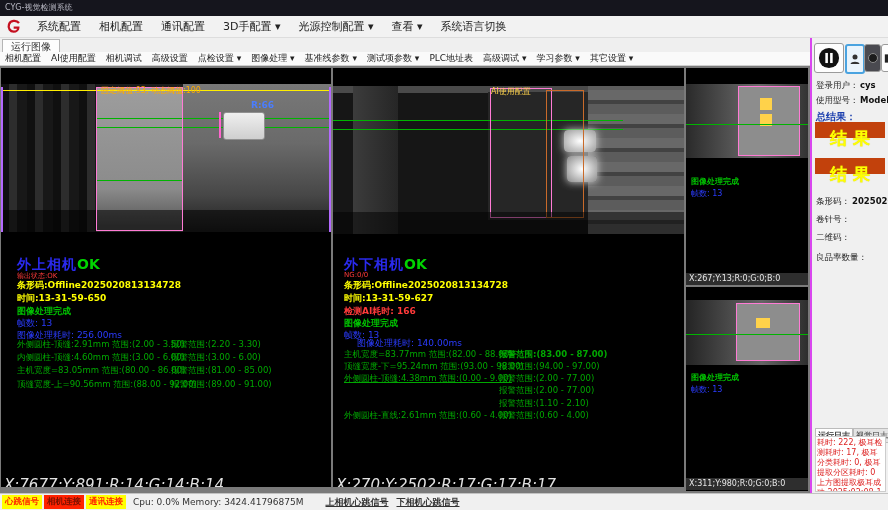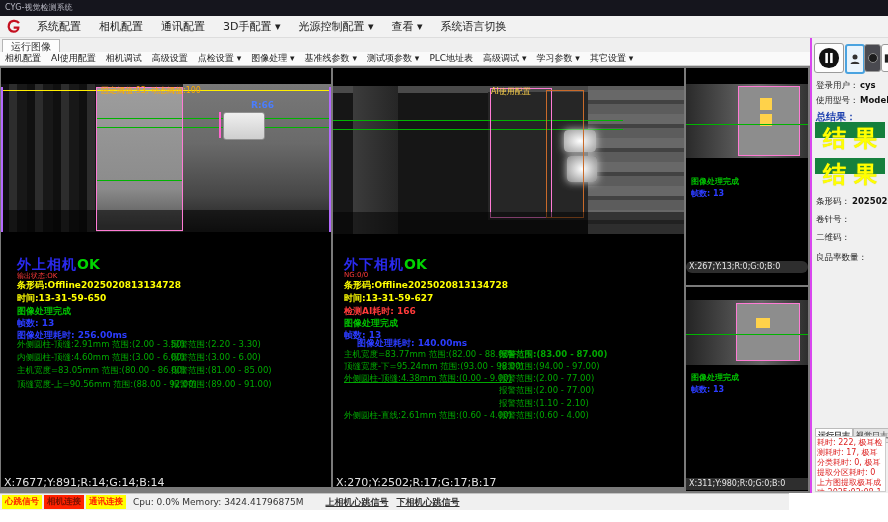--- a/index.html
+++ b/index.html
@@ -21,42 +21,42 @@
   
   .content{left:0;top:66px;width:810px;height:427px;background:#7a7a7a;}
   .panel{position:absolute;background:#000;overflow:hidden;}
   .cam-image{position:absolute;overflow:hidden;background:#1d1d1d;}
   .ovl{position:absolute;}
   .t-title{font-size:14px;font-weight:bold;color:#2a2aee;letter-spacing:1px;}
   .t-ok{font-size:14px;font-weight:bold;color:#00d400;}
   .t-red{font-size:7px;color:#ff3a3a;}
   .t-yel{font-size:9px;font-weight:bold;color:#ffff00;}
   .t-grn{font-size:9px;font-weight:bold;color:#00c000;}
-  .t-blu{font-size:9px;font-weight:bold;color:#2b3cff;}
+  .t-blu{font-size:9px;font-weight:normal;color:#2b3cff;}
   .t-meas{font-size:8.5px;color:#00a800;white-space:nowrap;}
-  .t-coord{font-size:11px;color:#e2e2e2;}
+  .t-coord{font-size:15px;color:#e2e2e2;font-style:italic;}
   .strip{position:absolute;left:0;width:100%;height:12px;background:#2e2e2e;color:#e8e8e8;
          font-size:8px;line-height:12px;padding-left:3px;box-sizing:border-box;}
   
   .sidebar{left:810px;top:38px;width:78px;height:455px;background:#f0f0f0;border-left:2px solid #d946ef;box-sizing:border-box;}
   .sb-label{position:absolute;font-size:8.5px;color:#222;white-space:nowrap;}
   .sb-value{font-weight:bold;color:#111;}
-  .result-box{position:absolute;left:3px;width:70px;height:16px;background:#15803d;
-              color:#ffff00;font-size:23px;font-weight:bold;text-align:center;line-height:32px;
+  .result-box{position:absolute;left:3px;width:70px;height:16px;background:#c2410c;
+              color:#ffff00;font-size:17px;font-weight:bold;text-align:center;line-height:32px;
               text-shadow:0 0 1px #cc0;}
   .log-tab{display:inline-block;font-size:8px;color:#333;padding:1px 2px;border:1px solid #bbb;background:#e4e4e4;}
   .log-tab.active{background:#fff;font-weight:bold;}
   .log-text{position:absolute;left:3px;top:398px;width:71px;font-size:8px;line-height:10px;
             color:#d22;word-break:break-all;background:#fff;border:1px solid #ccc;padding:1px;box-sizing:border-box;height:56px;overflow:hidden;}
   .sb-btn{position:absolute;border:1px solid #9a9a9a;background:#fdfdfd;border-radius:3px;
           display:flex;align-items:center;justify-content:center;}
   .sb-btn.active{border:2px solid #4aa3e0;background:#eaf4fc;}
   .sb-btn.dark{background:#4a4a50;}
   
-  .statusbar{left:0;top:493px;width:789px;height:17px;background:#f0f0f0;border-top:1px solid #c2c2c2;
+  .statusbar{left:0;top:493px;width:888px;height:17px;background:#f0f0f0;border-top:1px solid #c2c2c2;
              display:flex;align-items:center;box-sizing:border-box;padding-left:2px;}
   .badge{display:inline-block;font-size:8.5px;font-weight:bold;padding:1px 3px;margin-right:2px;}
   .badge.yel{background:#ffff00;color:#ff2200;}
   .badge.red{background:#ff2200;color:#7a1100;}
   .cpu{font-size:9px;color:#333;margin-left:5px;}
   .hb-link{font-size:9px;color:#333;font-weight:bold;margin-left:22px;text-decoration:underline;}
   .gline{position:absolute;height:1px;background:#00b400;}
   .vline{position:absolute;width:2px;}
 </style>
 </head>
@@ -183,21 +183,21 @@
 
     <div class="panel" style="left:686px;top:2px;width:122px;height:217px;">
       <div class="cam-image" style="left:0;top:16px;width:122px;height:74px;background:linear-gradient(90deg,#2a2a2a,#575757 40%,#696969 60%,#333);">
         <div class="ovl" style="left:52px;top:2px;width:62px;height:70px;background:#8d8d8d;border:1px solid #ff7bd5;box-sizing:border-box;"></div>
         <div class="ovl" style="left:74px;top:14px;width:12px;height:12px;background:#ffd24a;"></div>
         <div class="ovl" style="left:74px;top:30px;width:12px;height:12px;background:#ffd24a;"></div>
         <div class="gline" style="left:0;top:40px;width:122px;"></div>
       </div>
       <span class="ovl t-grn" style="left:5px;top:108px;font-size:8px;">图像处理完成</span>
       <span class="ovl t-blu" style="left:5px;top:120px;font-size:8px;">帧数: 13</span>
-      <div class="strip" style="top:193px;border-radius:6px;"><span>X:267;Y:13;R:0;G:0;B:0</span></div>
+      <div class="strip" style="top:205px;"><span>X:267;Y:13;R:0;G:0;B:0</span></div>
     </div>
 
     <div class="panel" style="left:686px;top:221px;width:122px;height:204px;">
       <div class="cam-image" style="left:0;top:13px;width:122px;height:65px;background:linear-gradient(90deg,#242424,#4f4f4f 40%,#646464 62%,#2e2e2e);">
         <div class="ovl" style="left:50px;top:3px;width:64px;height:58px;background:#8d8d8d;border:1px solid #ff7bd5;box-sizing:border-box;"></div>
         <div class="ovl" style="left:70px;top:18px;width:14px;height:10px;background:#ffd24a;"></div>
         <div class="gline" style="left:0;top:34px;width:122px;"></div>
       </div>
       <span class="ovl t-grn" style="left:5px;top:85px;font-size:8px;">图像处理完成</span>
       <span class="ovl t-blu" style="left:5px;top:97px;font-size:8px;">帧数: 13</span>

